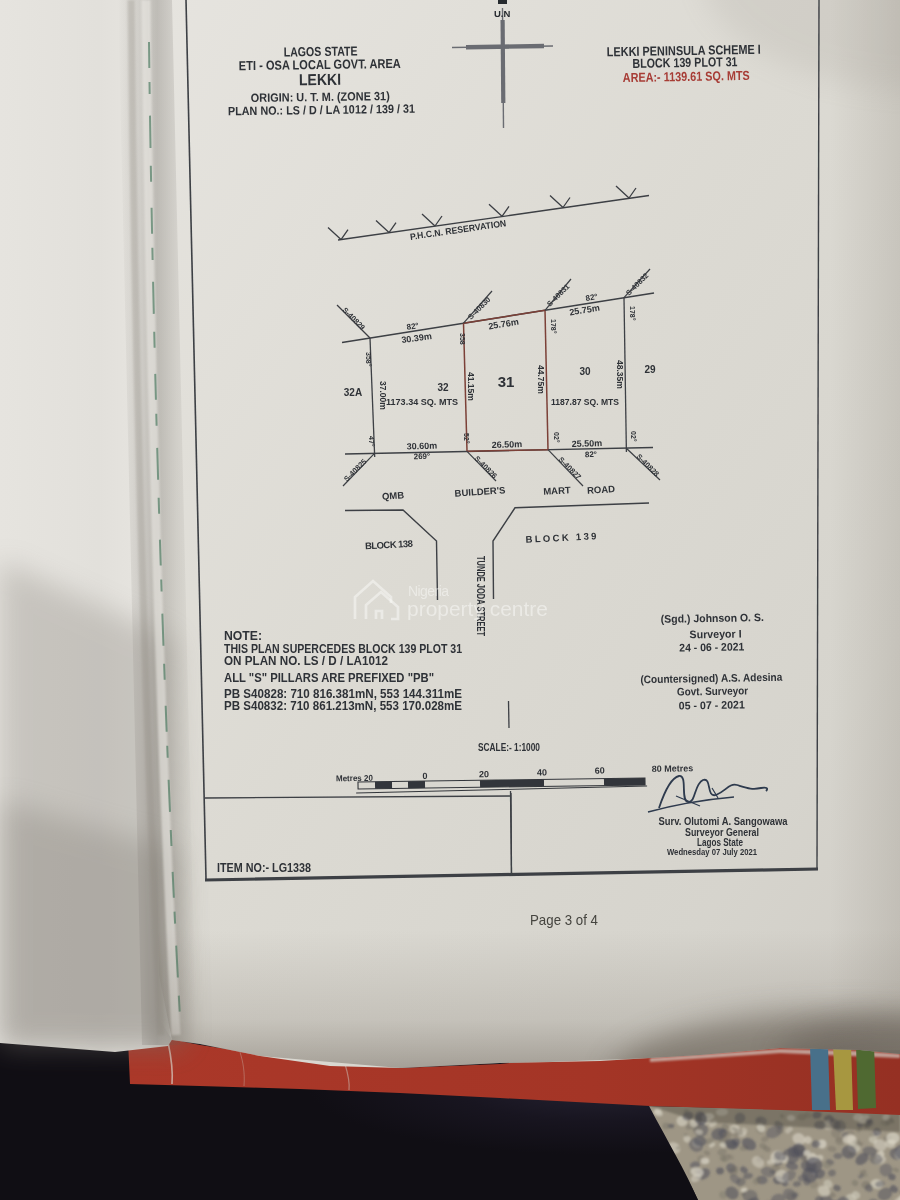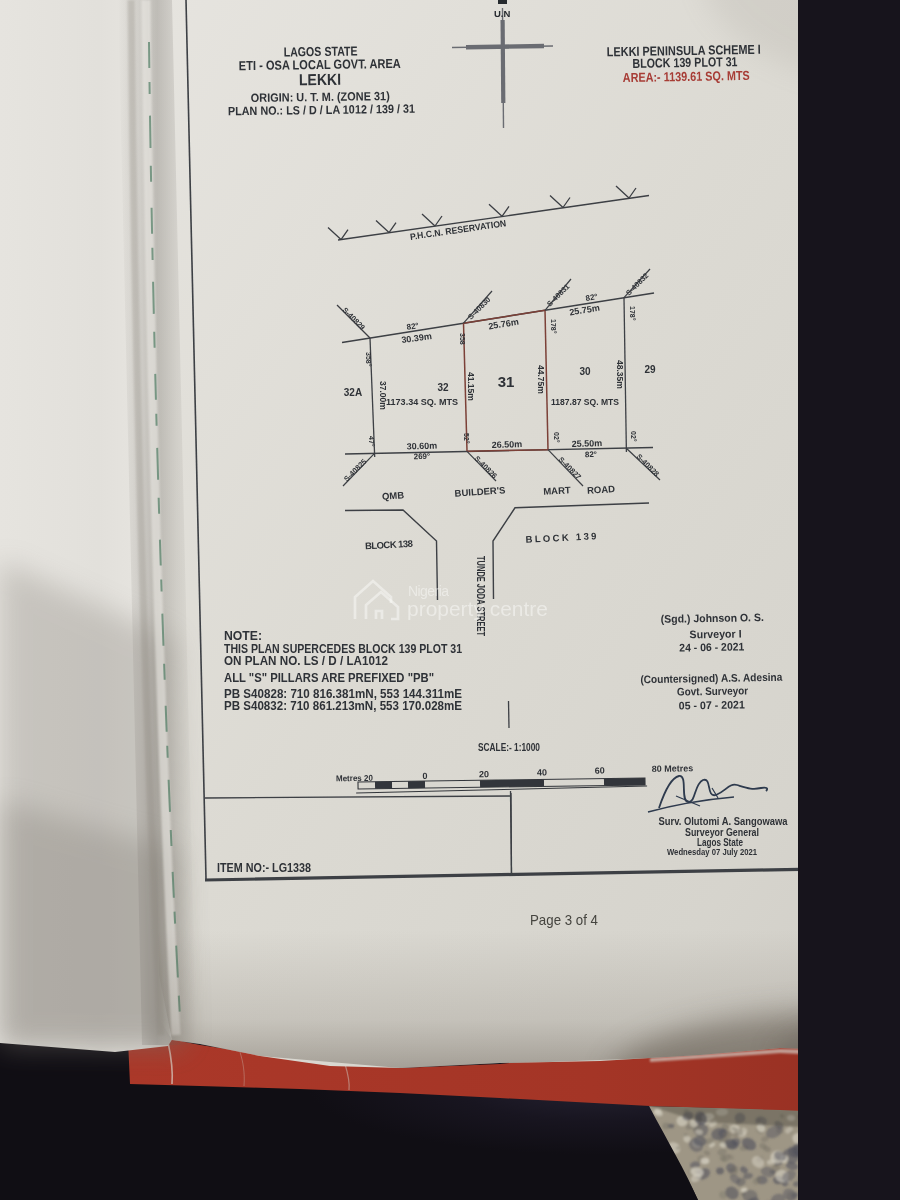--- a/index.html
+++ b/index.html
@@ -1,17 +1,17 @@
 <!DOCTYPE html>
 <html><head>
 <meta charset="utf-8">
 <style>
 html,body{margin:0;padding:0;background:#17141c;}
 *{font-family:"Liberation Sans",sans-serif;}
-#stage{width:798px;height:1200px;position:relative;overflow:hidden;filter:blur(0.35px);}
+#stage{width:900px;height:1200px;position:relative;overflow:hidden;filter:blur(0.35px);}
 svg text{fill:#2f3237;} svg text.r{fill:#a73c36;} svg text.w{fill:rgba(252,252,250,0.5);}
 </style>
 </head>
 <body>
 <div id="stage">
 <svg width="900" height="1200" viewBox="0 0 900 1200" xmlns="http://www.w3.org/2000/svg">
 <defs>
 <linearGradient id="paperg" x1="0" y1="0" x2="1" y2="1">
  <stop offset="0" stop-color="#e6e4df"></stop>
  <stop offset="0.45" stop-color="#dcdad3"></stop>

